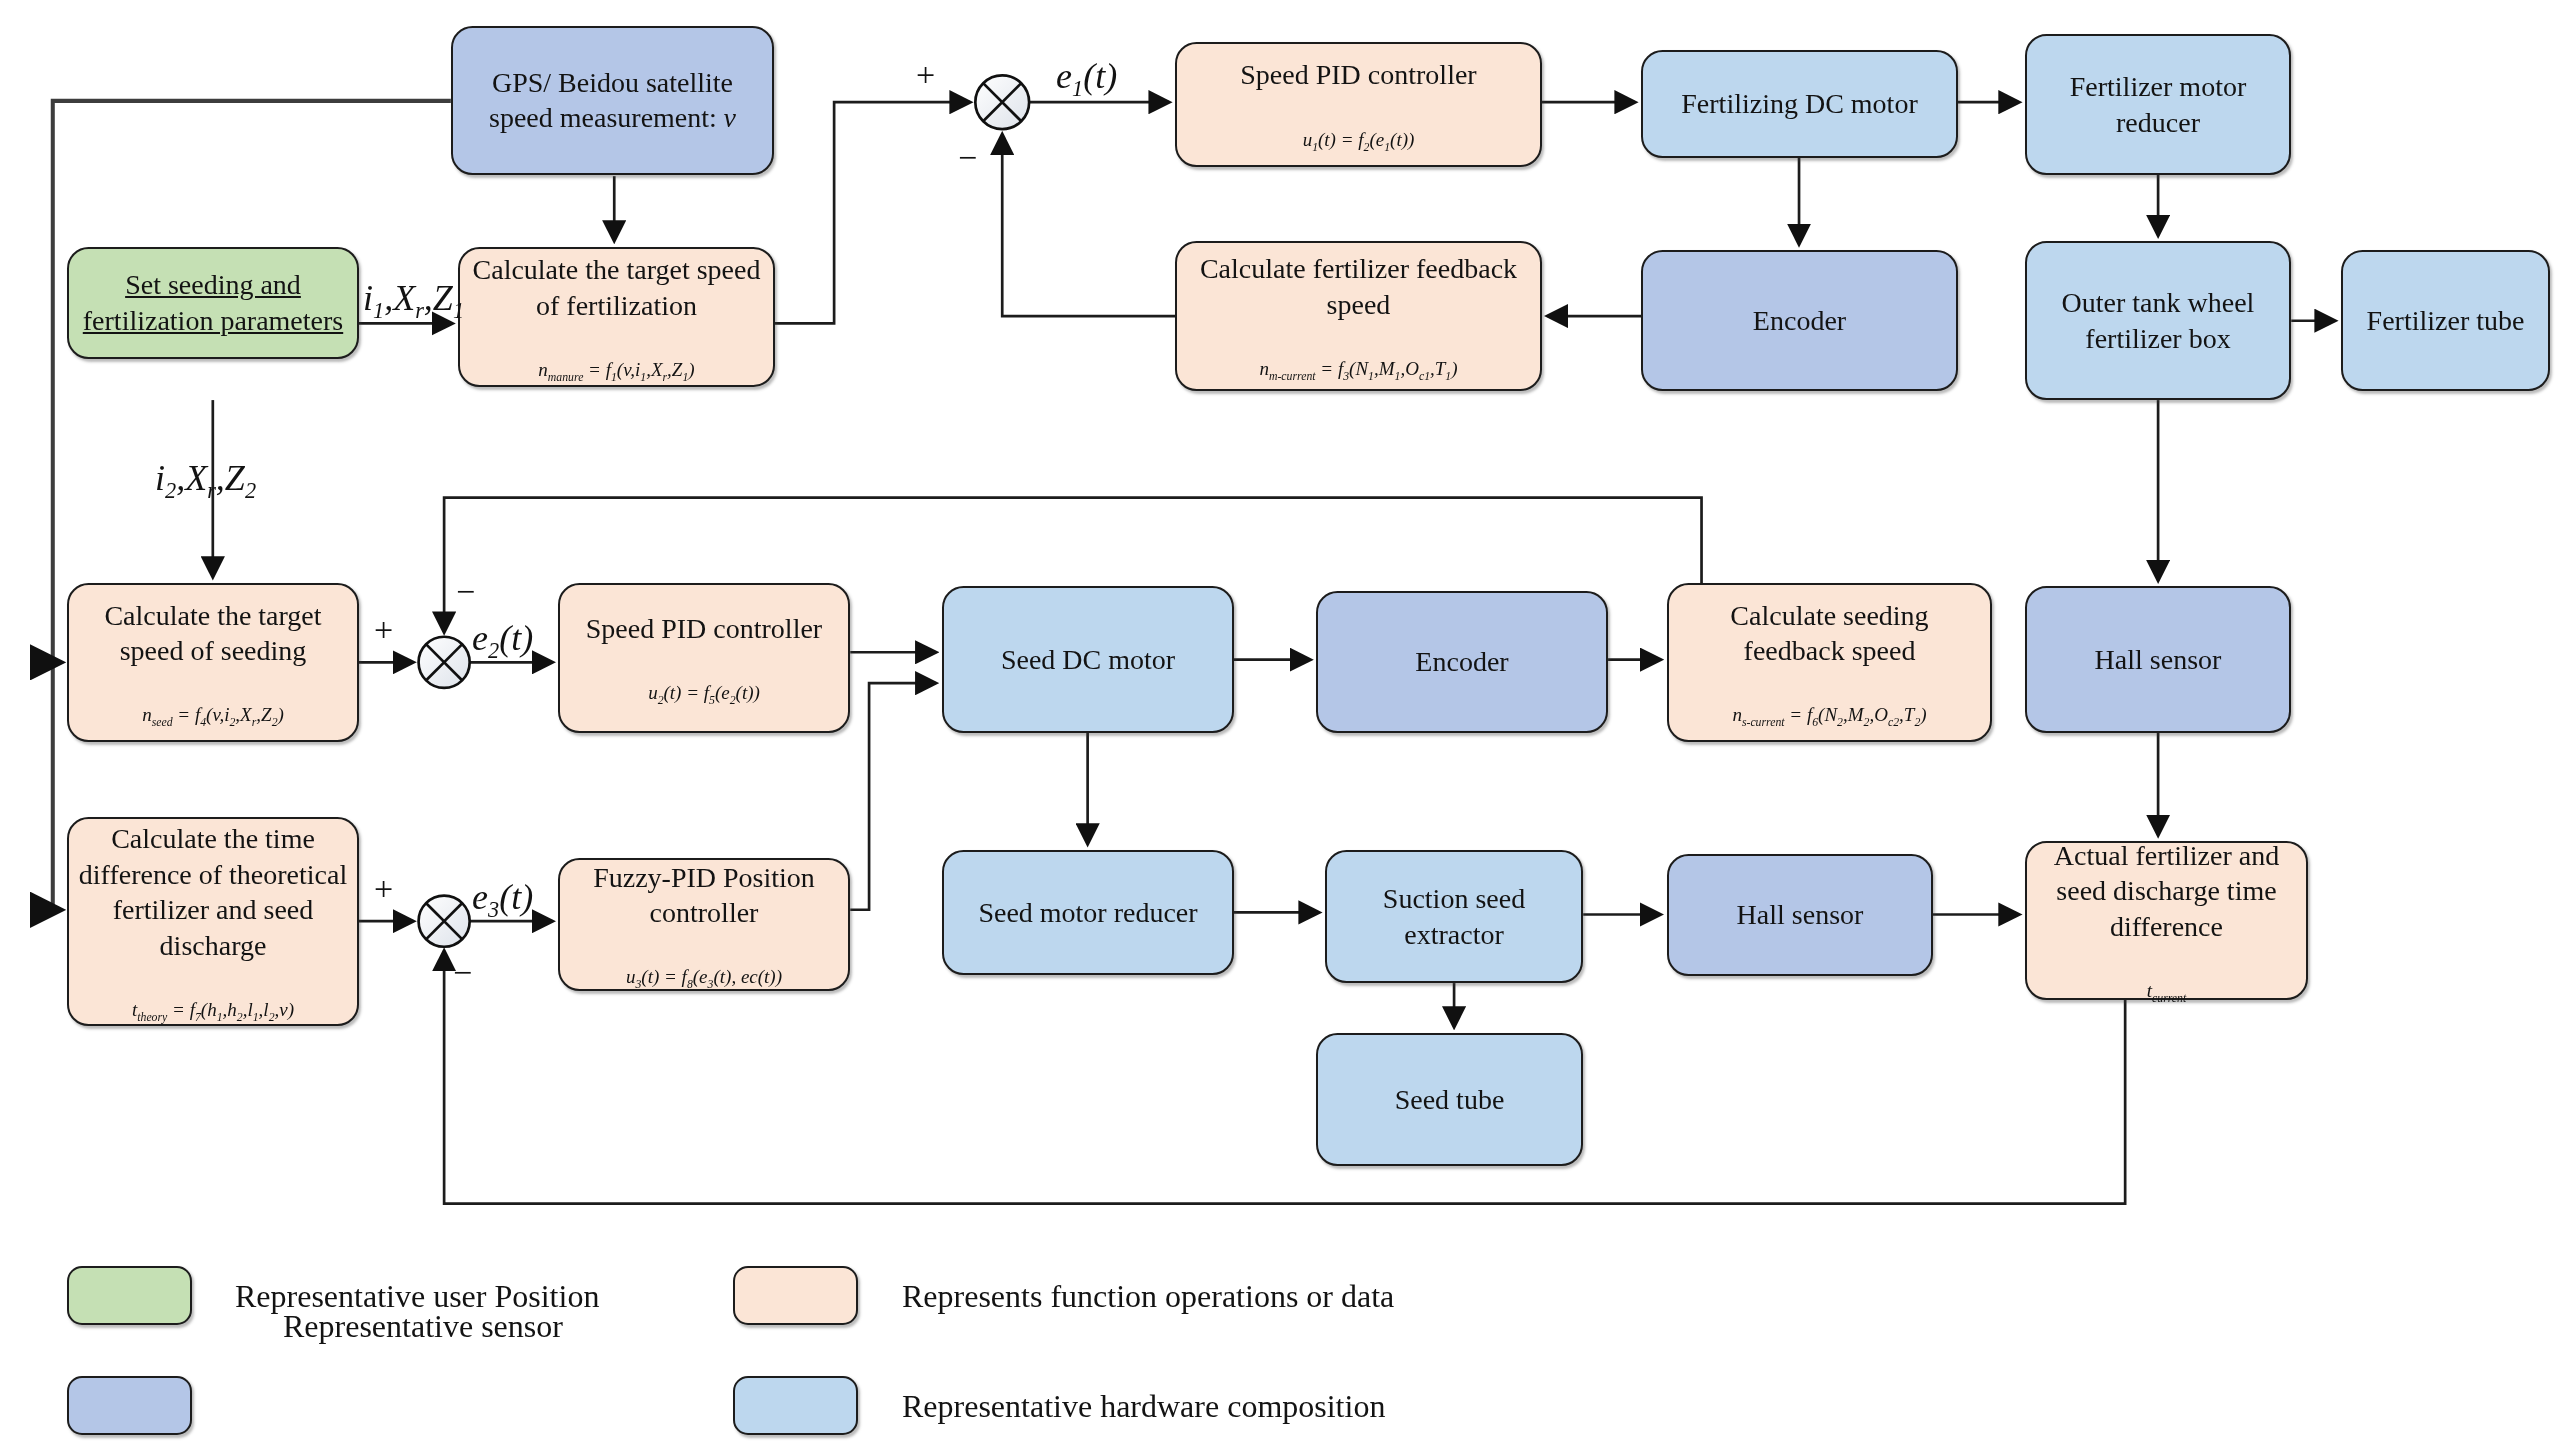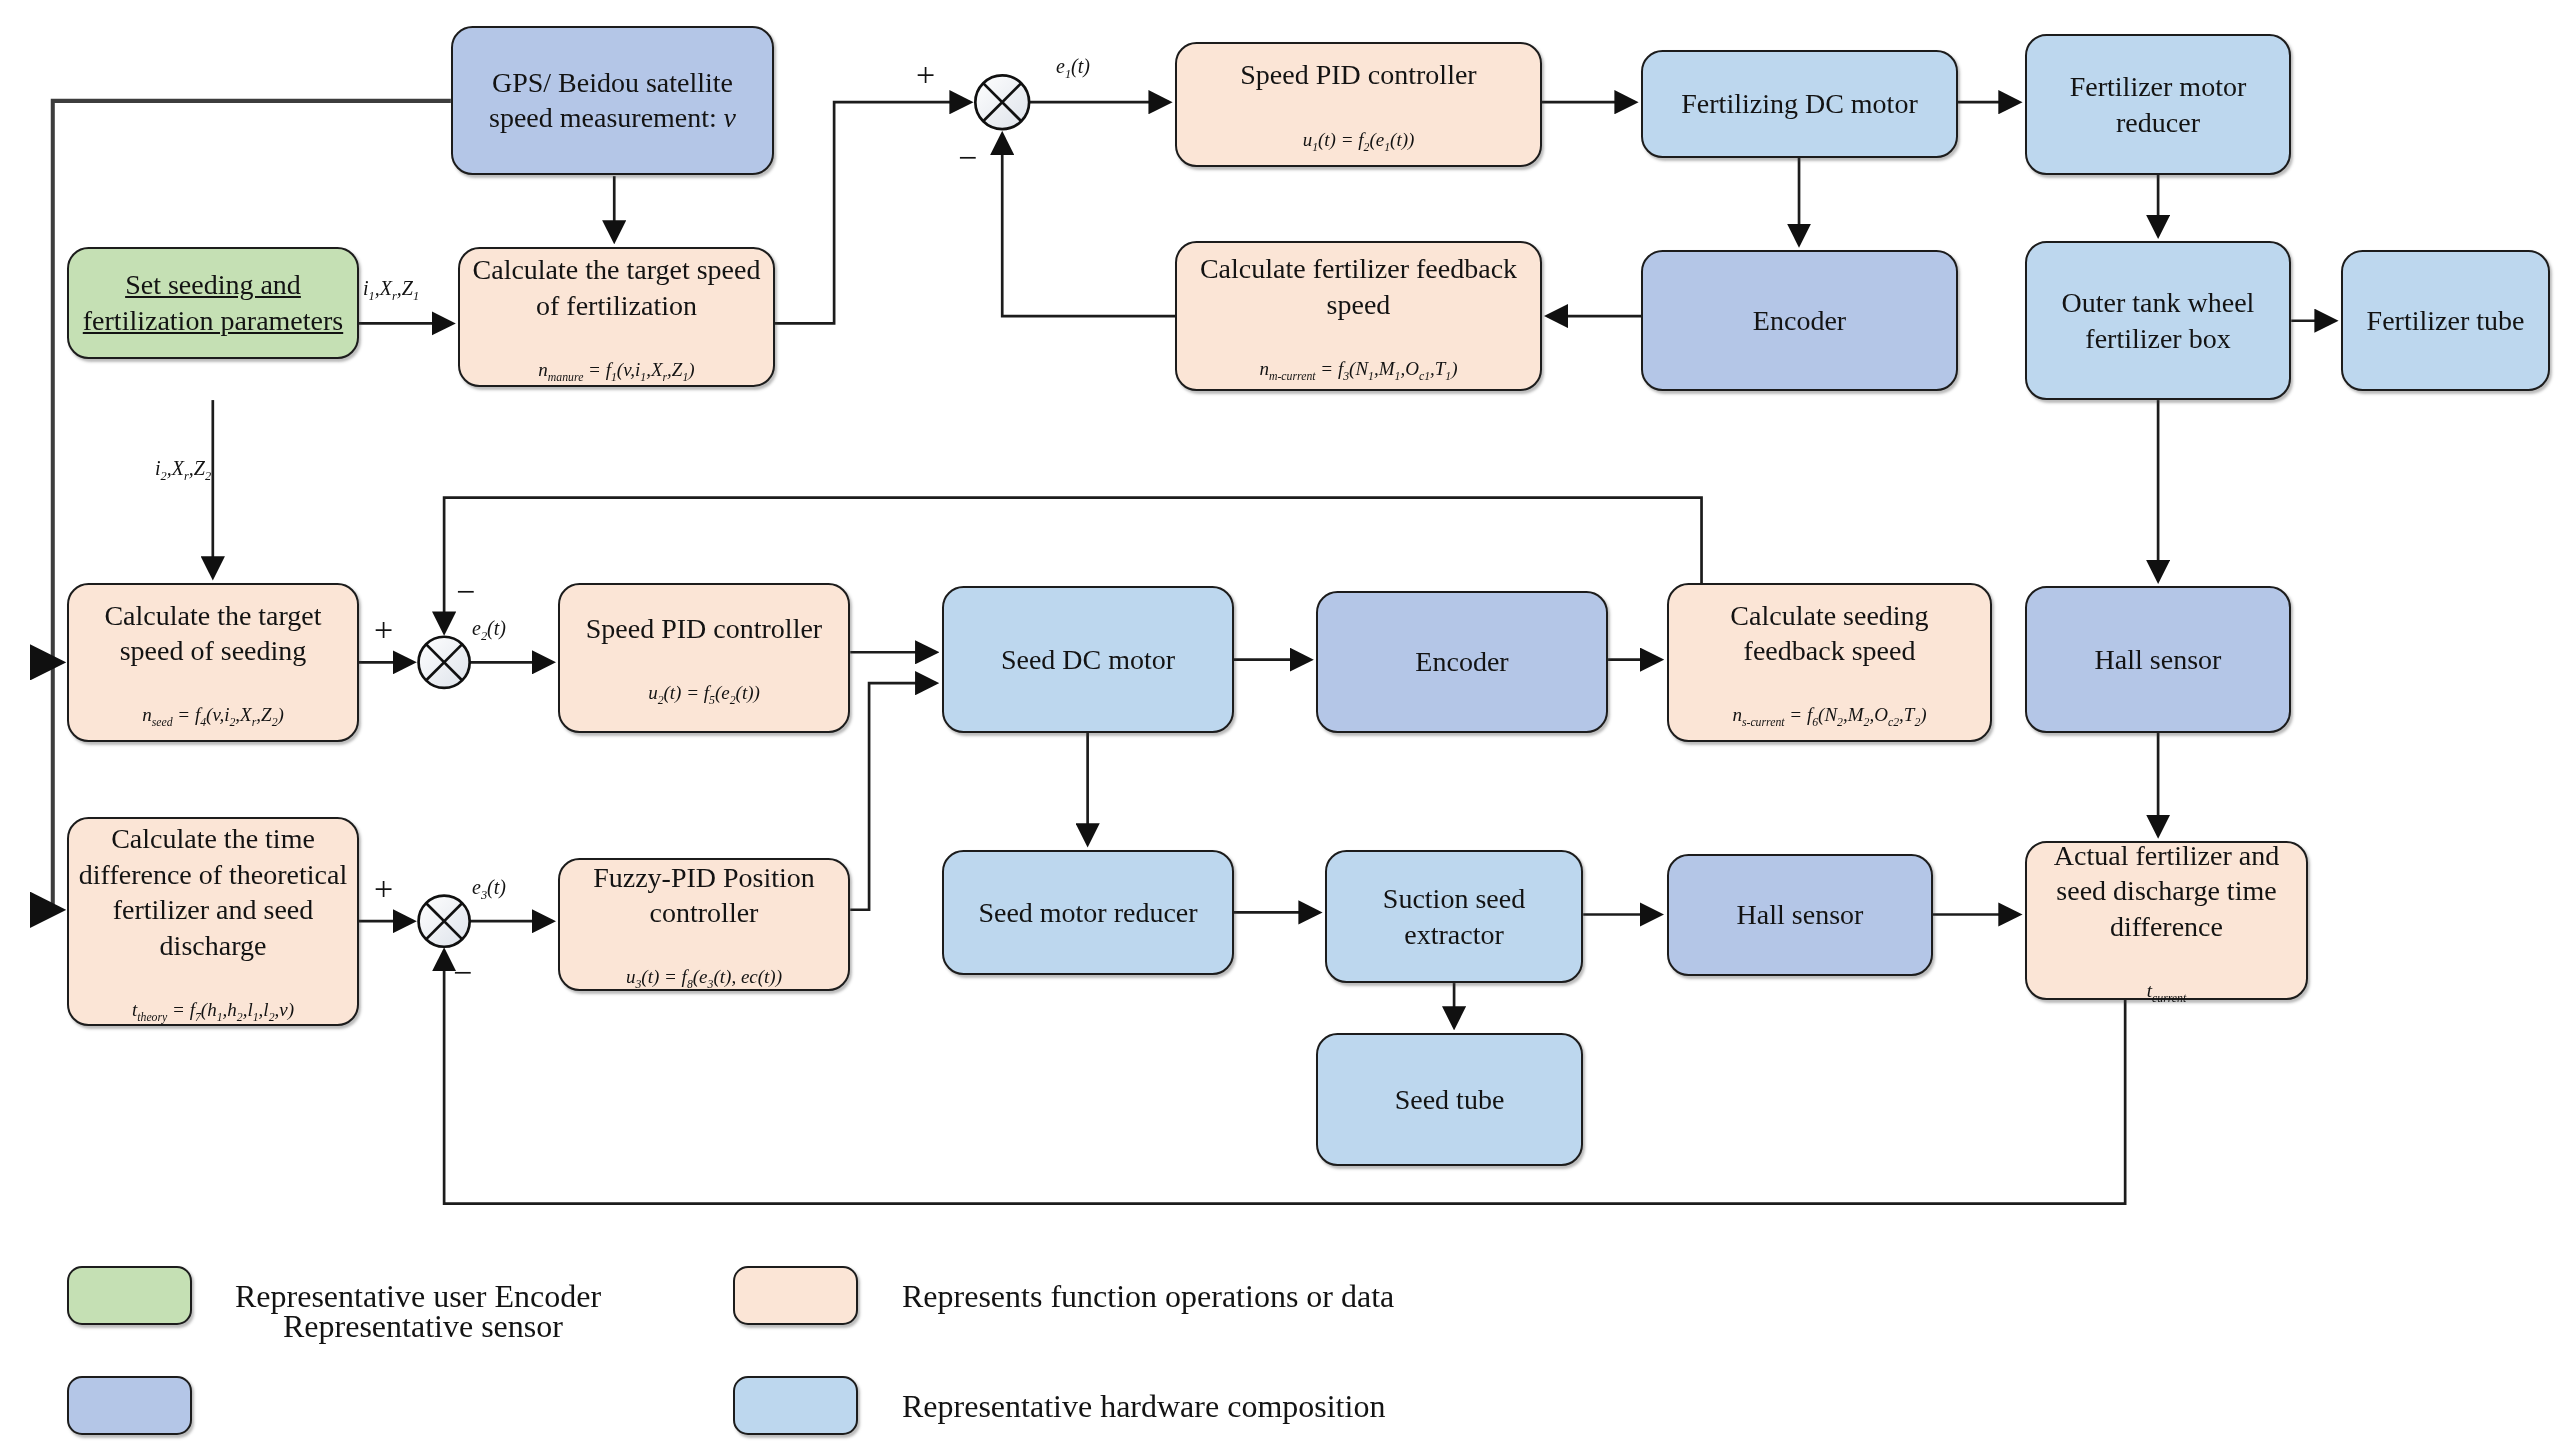--- a/index.html
+++ b/index.html
@@ -21,21 +21,21 @@
   .fill-sensor        { background:var(--sensor,#b4c6e7); }
   .fill-hardware      { background:var(--hardware,#bdd7ee); }
   .formula { font-style:italic; font-size:19px; white-space:nowrap; margin-top:2.7px; }
   sub { font-size:0.62em; line-height:0; }
   .var { margin-left:6.7px; }
   svg.wires { position:absolute; left:0; top:0; width:2576px; height:1443px; }
   .wire { fill:none; stroke:var(--line,#1c1c1c); stroke-width:4; }
   .wire-bus { fill:none; stroke:#3d3d3d; stroke-width:6; }
   .jcircle { fill:url(#jgrad); stroke:#101010; stroke-width:4; }
   .jcross  { stroke:#101010; stroke-width:4; }
-  .edge-label { position:absolute; font-size:20px; font-style:italic; white-space:nowrap; }
+  .edge-label { position:absolute; font-size:36px; font-style:italic; white-space:nowrap; }
   .sign { position:absolute; font-size:34px; font-style:normal; }
   .legend-swatch { position:absolute; width:125px; height:59px; border:2px solid #1c1c1c;
     border-radius:15px; box-sizing:border-box; box-shadow:2px 2.7px 2.7px rgba(60,60,60,0.35); }
   .legend-label { position:absolute; font-size:32px; white-space:nowrap; }
 </style>
 </head>
 <body>
 
 <svg class="wires" viewBox="0 0 3830 2146" width="2576" height="1443">
   <defs>
@@ -208,21 +208,21 @@
 <div class="edge-label" style="left:472px;top:876px;">e<sub>3</sub>(t)</div>
 
 <div class="sign" style="left:916px;top:56px;">+</div>
 <div class="sign" style="left:958px;top:139px;">−</div>
 <div class="sign" style="left:374px;top:611px;">+</div>
 <div class="sign" style="left:456px;top:573px;">−</div>
 <div class="sign" style="left:374px;top:870px;">+</div>
 <div class="sign" style="left:453px;top:954px;">−</div>
 
 <div class="legend-swatch" style="left: 67px; top: 1266px; background: rgb(197, 224, 180);"></div>
-<div class="legend-label" style="left:235px;top:1278px;">Representative user Encoder</div>
+<div class="legend-label" style="left:235px;top:1278px;">Representative user Position</div>
 
 <div class="legend-swatch" style="left: 733px; top: 1266px; background: rgb(251, 229, 214);"></div>
 <div class="legend-label" style="left:902px;top:1278px;">Represents function operations or data</div>
 
 <div class="legend-swatch" style="left: 67px; top: 1376px; background: rgb(180, 198, 231);"></div>
 <div class="legend-label" style="left:235px;top:1308px;margin-left:48px;">Representative sensor</div>
 
 <div class="legend-swatch" style="left: 733px; top: 1376px; background: rgb(189, 215, 238);"></div>
 <div class="legend-label" style="left:902px;top:1388px;">Representative hardware composition</div>
 

